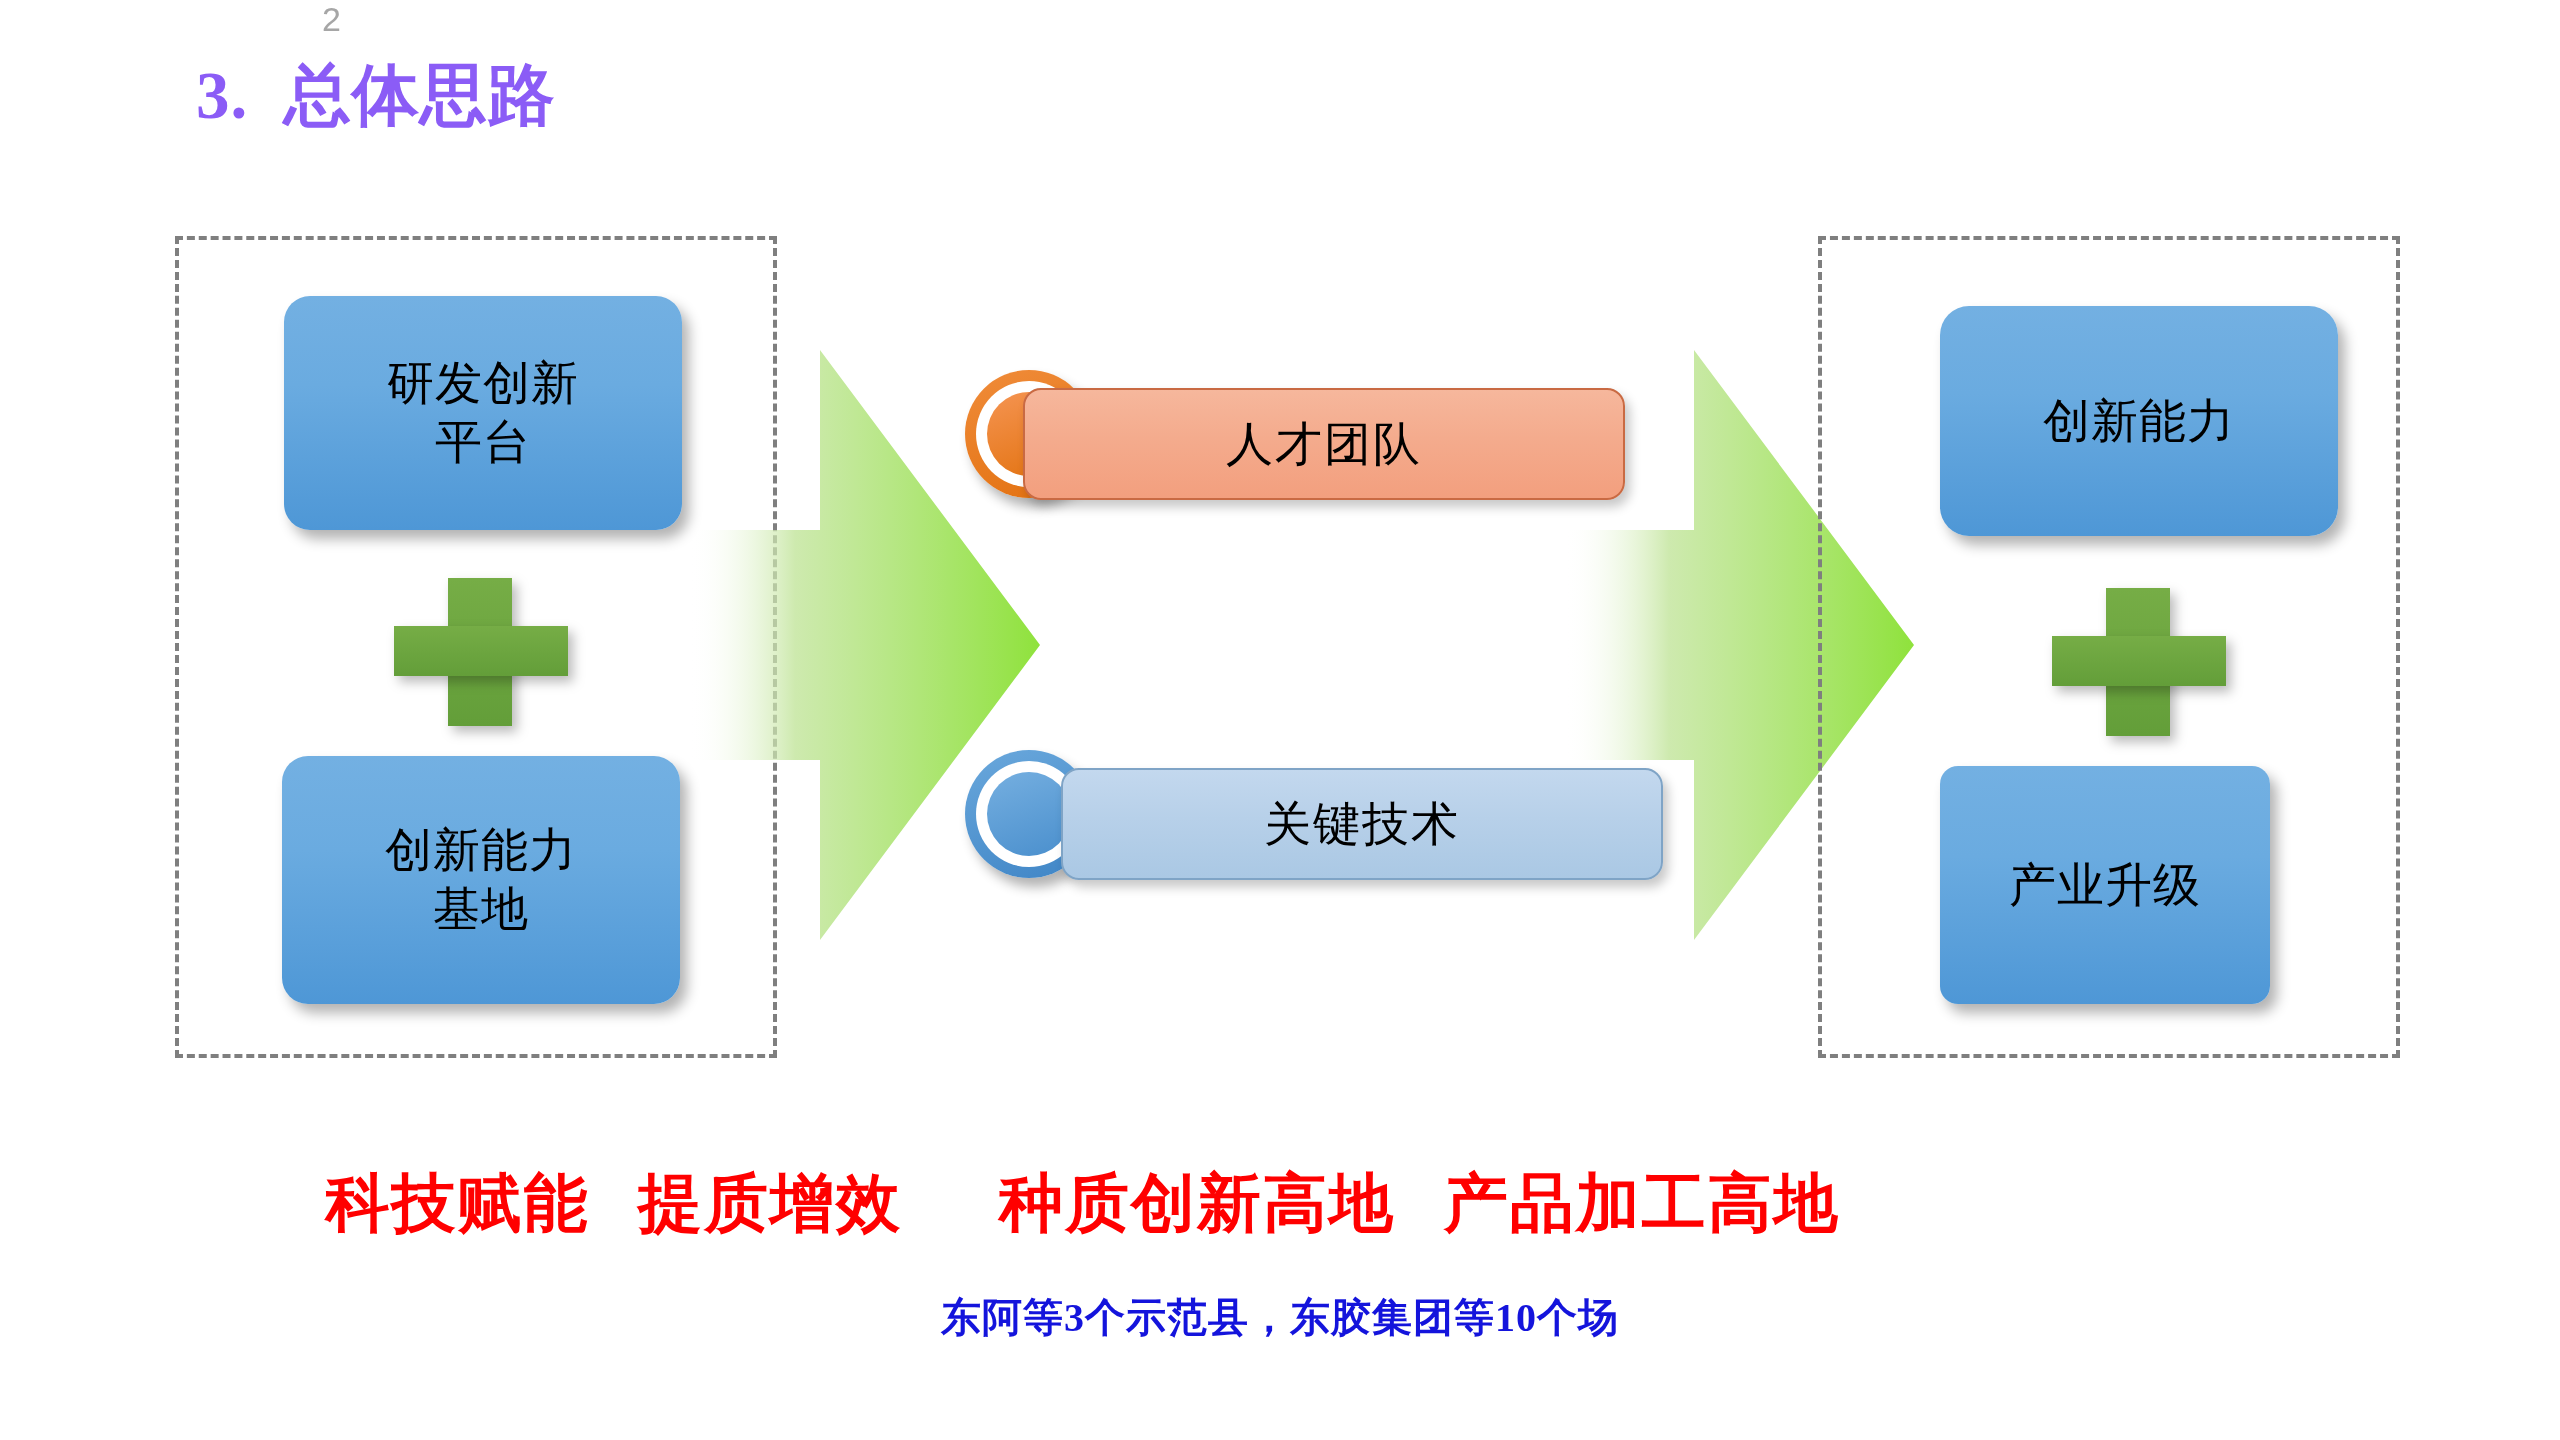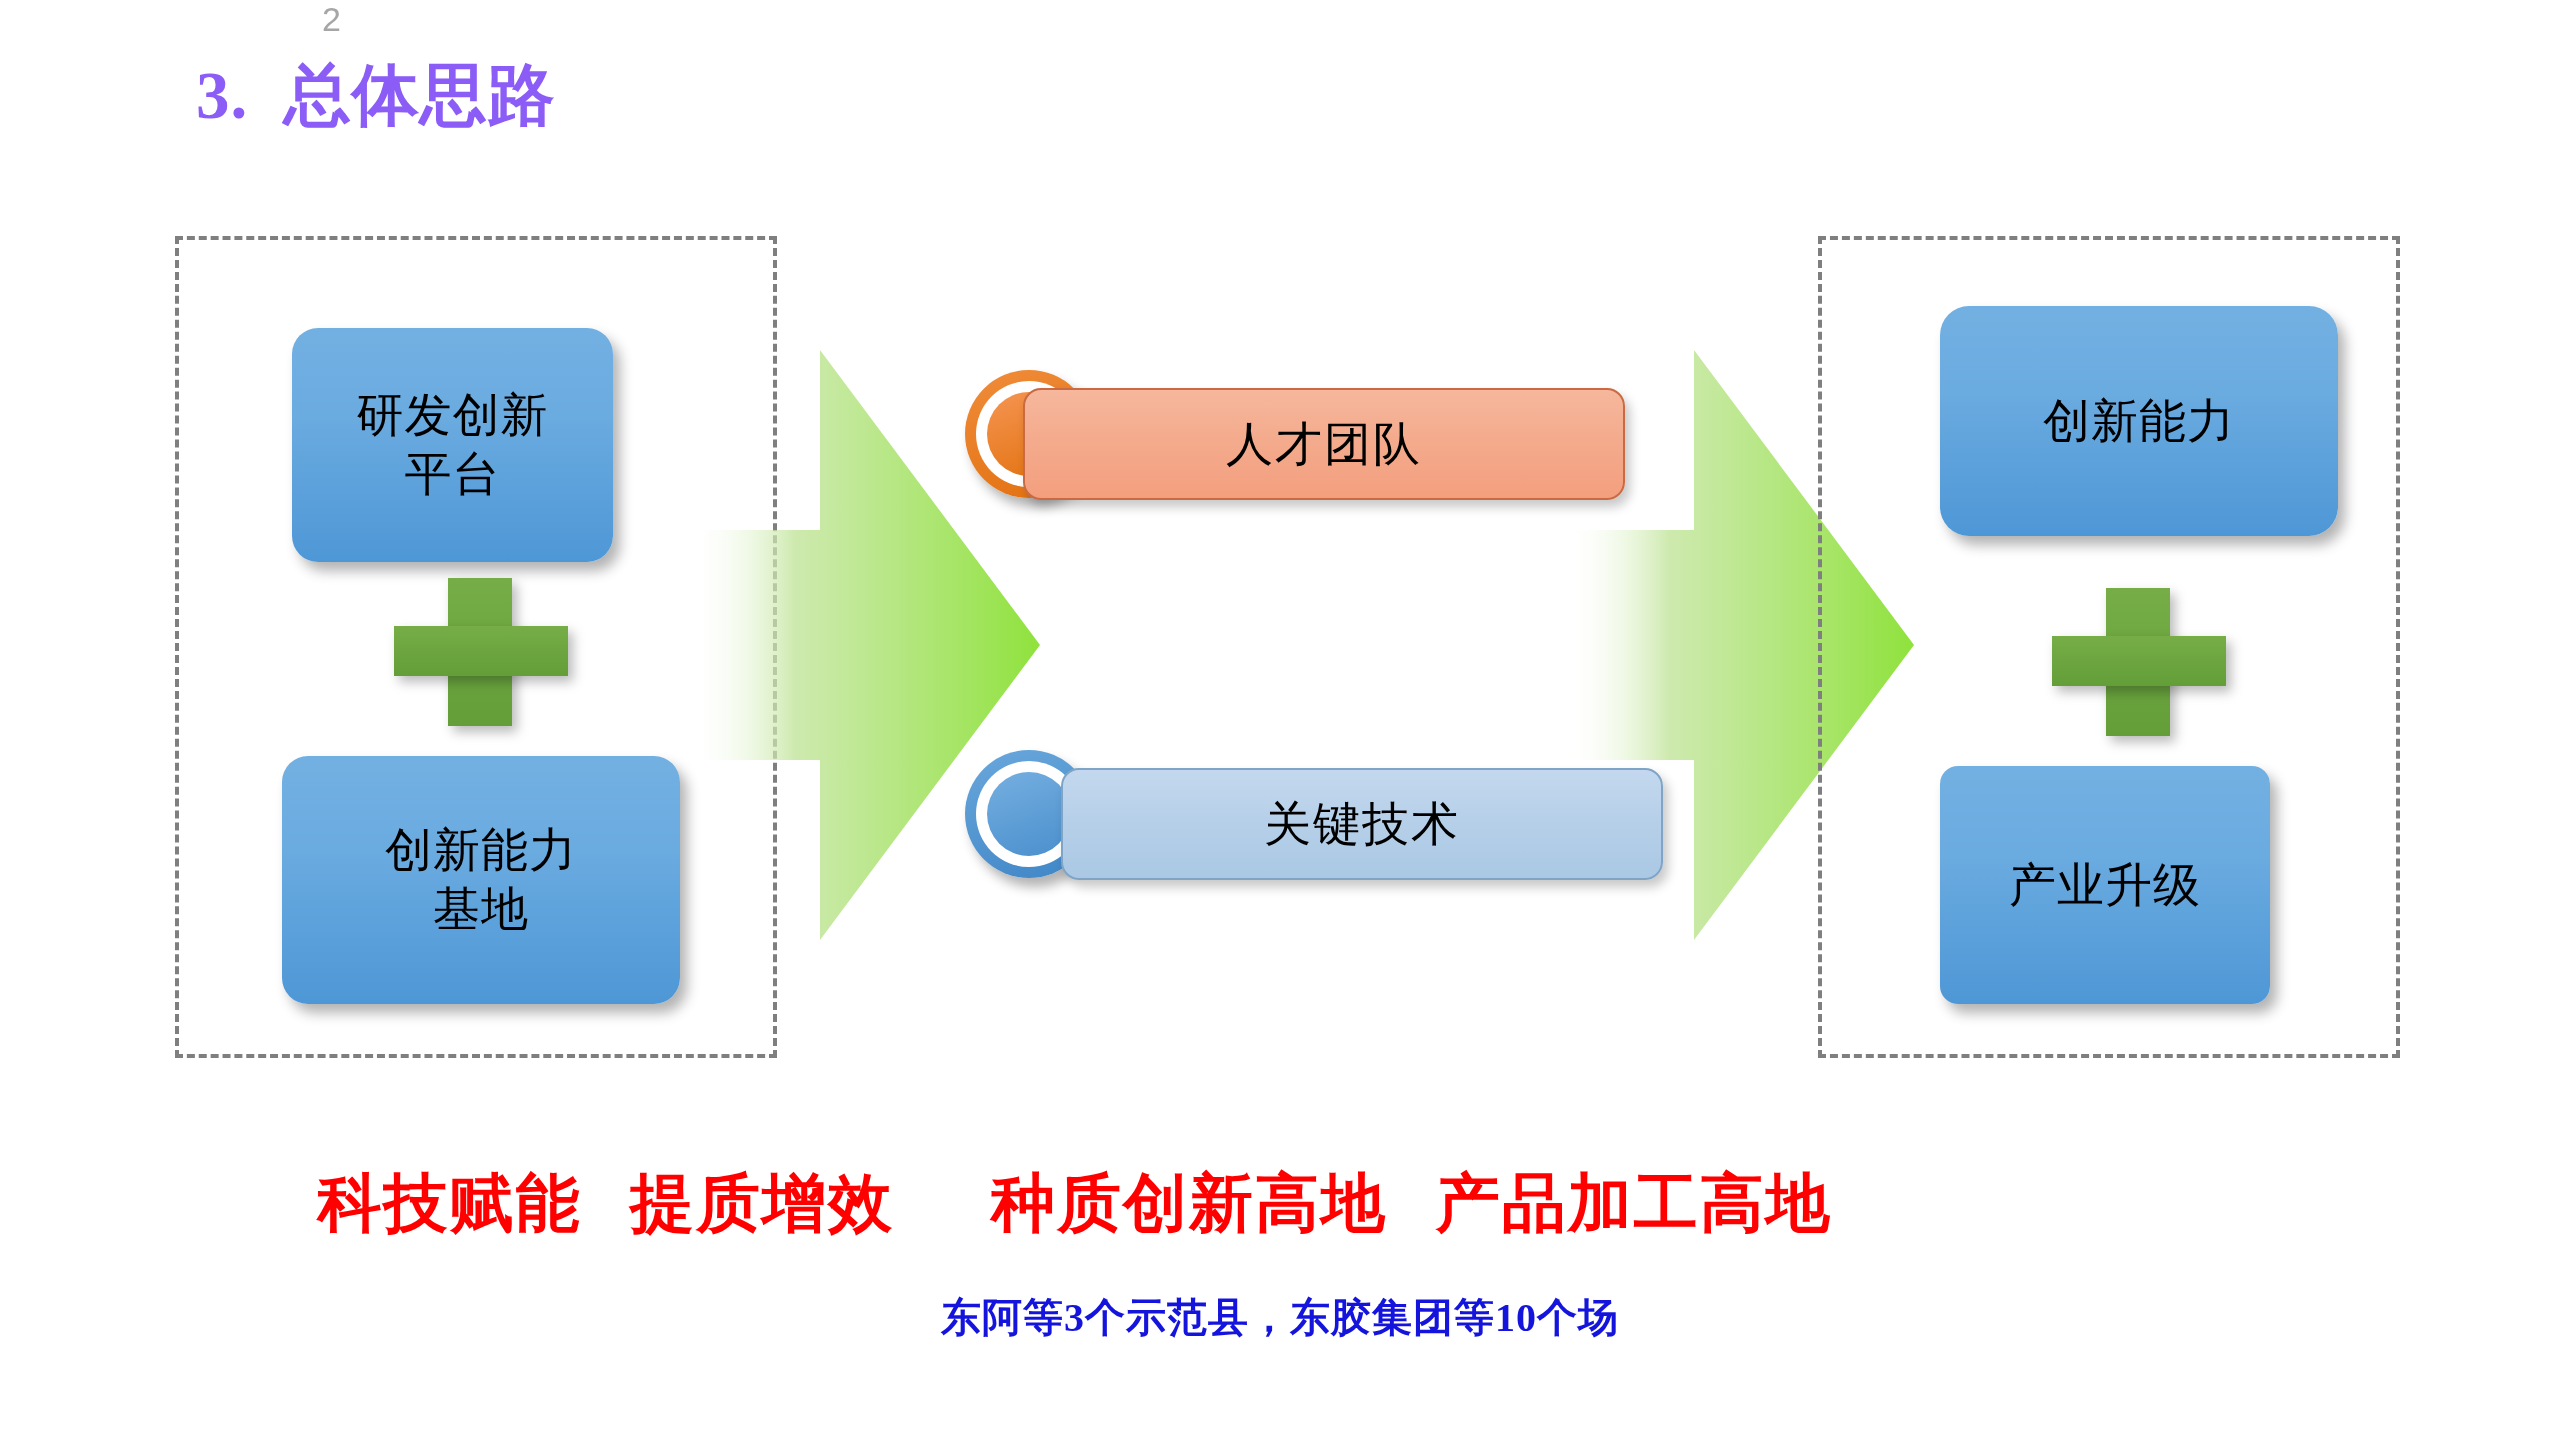--- a/index.html
+++ b/index.html
@@ -57,21 +57,21 @@
     align-items: center;
     justify-content: center;
     text-align: center;
     color: #000000;
     font-size: 47px;
     line-height: 1.25;
     font-family: "DejaVu Sans", "Liberation Sans", sans-serif;
     white-space: pre-line;
     letter-spacing: 1px;
   }
-  .bb-1 { left: 292px;  top: 296px; width: 321px; height: 234px; margin-top: 32px; }
+  .bb-1 { left: 284px;  top: 296px; width: 398px; height: 234px; }
   .bb-2 { left: 282px;  top: 756px; width: 398px; height: 248px; }
   .bb-3 { left: 1940px; top: 306px; width: 398px; height: 230px; border-radius: 29px; }
   .bb-4 { left: 1940px; top: 766px; width: 330px; height: 238px; border-radius: 18px; }
 
   
   .plus {
     position: absolute;
     width: 174px; height: 148px;
   }
   .plus .bar {
@@ -156,21 +156,21 @@
   .pg-3 .inner { background: linear-gradient(160deg, #75afe0 0%, #4a8fcd 100%); }
   .pg-3 .pill-body {
     background: linear-gradient(180deg, #c3d8ee 0%, #b7d0e9 45%, #aac8e4 100%);
     border: 2px solid #7fa4c6;
     margin-left: 38px;
   }
 
   
   .caption-red {
     position: absolute;
-    left: 8px; top: 1160px;
+    left: 16px; top: 1160px;
     width: 2095px;
     text-align: center;
     font-size: 64px;
     font-weight: bold;
     color: #ff0000;
     font-family: "DejaVu Sans", "Liberation Sans", sans-serif;
     letter-spacing: 2px;
     white-space: pre;
     padding-left: 38px;
   }

